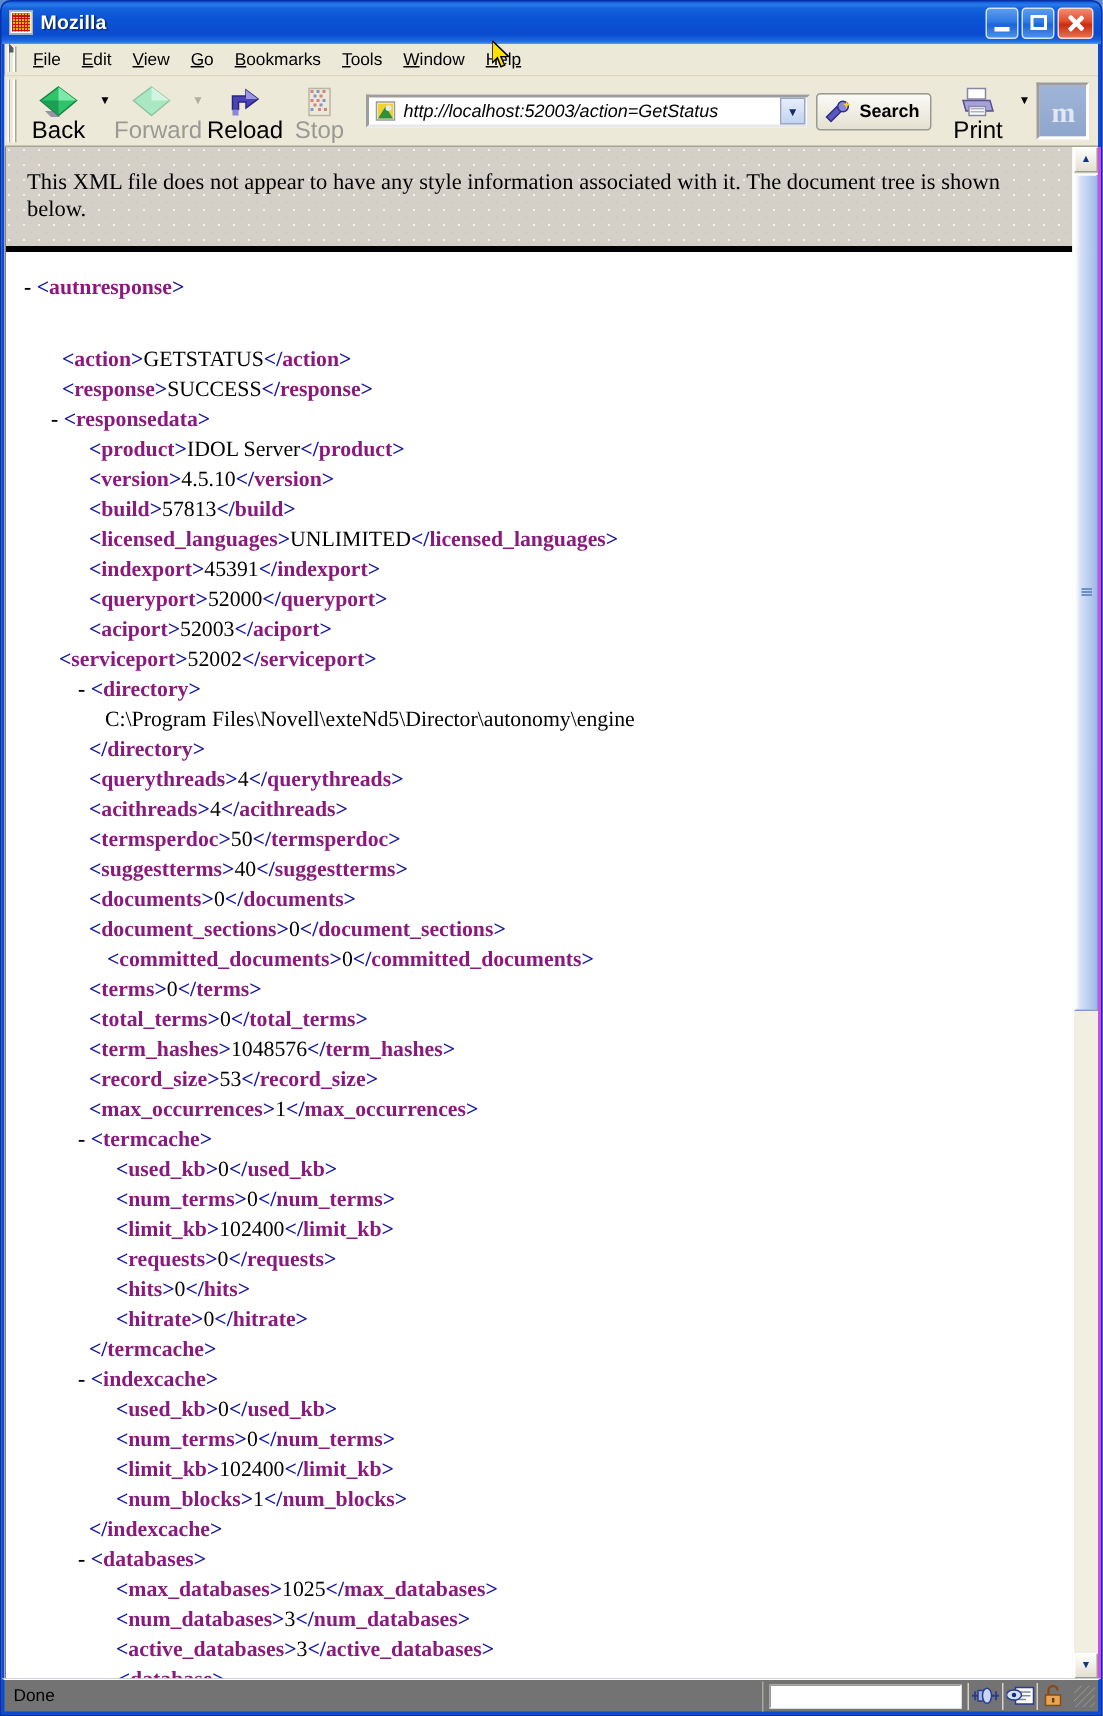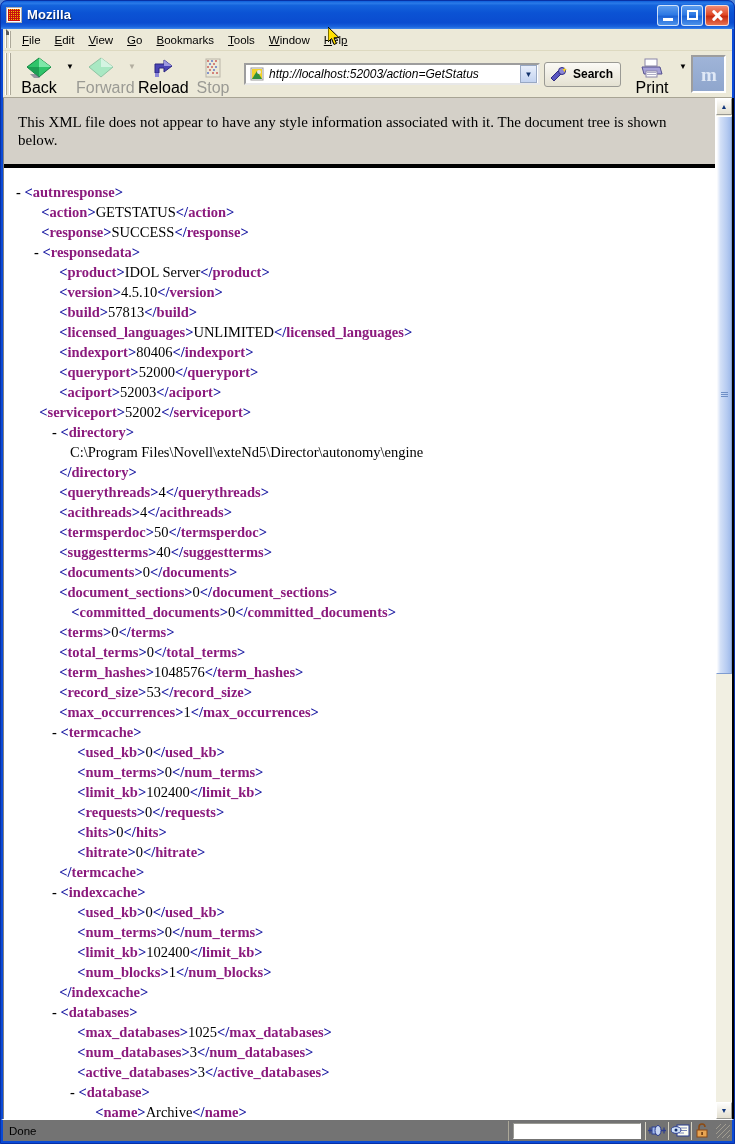--- a/index.html
+++ b/index.html
@@ -228,21 +228,21 @@
     background: linear-gradient(to bottom, #9fb4d8, #8fa6cd);
     display: flex; align-items: center; justify-content: center;
     box-sizing: border-box;
   }
 
   
   .content-wrap {
     flex: 1;
     display: flex;
     border-left: 2px solid #0a4ad6;
-    border-right: 2px solid #000000;
+    border-right: 2px solid #d946ef;
     box-sizing: border-box;
     background: #fff;
     min-height: 0;
     position: relative;
   }
   .doc {
     flex: 1;
     overflow: hidden;
     background: #fff;
     position: relative;
@@ -513,28 +513,28 @@
     </div>
   </div>
 
   <div class="content-wrap">
     <div class="doc">
       <div class="xml-banner">
         <span>This XML file does not appear to have any style information associated with it. The document tree is shown below.</span>
       </div>
       <div class="tree" id="xml-tree">
           <div class="ln" style="padding-left: 12px;"><span class="tgl">- </span><span class="br">&lt;</span><span class="tg">autnresponse</span><span class="br">&gt;</span></div>
-          <div class="ln" style="padding-left: 30px;"><span>  </span><span class="br">&lt;</span><span class="tg">action</span><span class="br">&gt;</span><span class="tx">GETSTATUS</span><span class="br">&lt;/</span><span class="tg">action</span><span class="br">&gt;</span></div>
+          <div class="ln" style="padding-left: 30px; margin-top: 28px;"><span>  </span><span class="br">&lt;</span><span class="tg">action</span><span class="br">&gt;</span><span class="tx">GETSTATUS</span><span class="br">&lt;/</span><span class="tg">action</span><span class="br">&gt;</span></div>
           <div class="ln" style="padding-left: 30px;"><span>  </span><span class="br">&lt;</span><span class="tg">response</span><span class="br">&gt;</span><span class="tx">SUCCESS</span><span class="br">&lt;/</span><span class="tg">response</span><span class="br">&gt;</span></div>
           <div class="ln" style="padding-left: 30px;"><span class="tgl">- </span><span class="br">&lt;</span><span class="tg">responsedata</span><span class="br">&gt;</span></div>
           <div class="ln" style="padding-left: 48px;"><span>  </span><span class="br">&lt;</span><span class="tg">product</span><span class="br">&gt;</span><span class="tx">IDOL Server</span><span class="br">&lt;/</span><span class="tg">product</span><span class="br">&gt;</span></div>
           <div class="ln" style="padding-left: 48px;"><span>  </span><span class="br">&lt;</span><span class="tg">version</span><span class="br">&gt;</span><span class="tx">4.5.10</span><span class="br">&lt;/</span><span class="tg">version</span><span class="br">&gt;</span></div>
           <div class="ln" style="padding-left: 48px;"><span>  </span><span class="br">&lt;</span><span class="tg">build</span><span class="br">&gt;</span><span class="tx">57813</span><span class="br">&lt;/</span><span class="tg">build</span><span class="br">&gt;</span></div>
           <div class="ln" style="padding-left: 48px;"><span>  </span><span class="br">&lt;</span><span class="tg">licensed_languages</span><span class="br">&gt;</span><span class="tx">UNLIMITED</span><span class="br">&lt;/</span><span class="tg">licensed_languages</span><span class="br">&gt;</span></div>
-          <div class="ln" style="padding-left: 48px;"><span>  </span><span class="br">&lt;</span><span class="tg">indexport</span><span class="br">&gt;</span><span class="tx">80406</span><span class="br">&lt;/</span><span class="tg">indexport</span><span class="br">&gt;</span></div>
+          <div class="ln" style="padding-left: 48px;"><span>  </span><span class="br">&lt;</span><span class="tg">indexport</span><span class="br">&gt;</span><span class="tx">45391</span><span class="br">&lt;/</span><span class="tg">indexport</span><span class="br">&gt;</span></div>
           <div class="ln" style="padding-left: 48px;"><span>  </span><span class="br">&lt;</span><span class="tg">queryport</span><span class="br">&gt;</span><span class="tx">52000</span><span class="br">&lt;/</span><span class="tg">queryport</span><span class="br">&gt;</span></div>
           <div class="ln" style="padding-left: 48px;"><span>  </span><span class="br">&lt;</span><span class="tg">aciport</span><span class="br">&gt;</span><span class="tx">52003</span><span class="br">&lt;/</span><span class="tg">aciport</span><span class="br">&gt;</span></div>
           <div class="ln" style="padding-left: 28px;"><span>  </span><span class="br">&lt;</span><span class="tg">serviceport</span><span class="br">&gt;</span><span class="tx">52002</span><span class="br">&lt;/</span><span class="tg">serviceport</span><span class="br">&gt;</span></div>
           <div class="ln" style="padding-left: 48px;"><span class="tgl">- </span><span class="br">&lt;</span><span class="tg">directory</span><span class="br">&gt;</span></div>
           <div class="ln" style="padding-left: 66px;"><span class="tx">C:\Program Files\Novell\exteNd5\Director\autonomy\engine</span></div>
           <div class="ln" style="padding-left: 48px;"><span>  </span><span class="br">&lt;/</span><span class="tg">directory</span><span class="br">&gt;</span></div>
           <div class="ln" style="padding-left: 48px;"><span>  </span><span class="br">&lt;</span><span class="tg">querythreads</span><span class="br">&gt;</span><span class="tx">4</span><span class="br">&lt;/</span><span class="tg">querythreads</span><span class="br">&gt;</span></div>
           <div class="ln" style="padding-left: 48px;"><span>  </span><span class="br">&lt;</span><span class="tg">acithreads</span><span class="br">&gt;</span><span class="tx">4</span><span class="br">&lt;/</span><span class="tg">acithreads</span><span class="br">&gt;</span></div>
           <div class="ln" style="padding-left: 48px;"><span>  </span><span class="br">&lt;</span><span class="tg">termsperdoc</span><span class="br">&gt;</span><span class="tx">50</span><span class="br">&lt;/</span><span class="tg">termsperdoc</span><span class="br">&gt;</span></div>
           <div class="ln" style="padding-left: 48px;"><span>  </span><span class="br">&lt;</span><span class="tg">suggestterms</span><span class="br">&gt;</span><span class="tx">40</span><span class="br">&lt;/</span><span class="tg">suggestterms</span><span class="br">&gt;</span></div>

